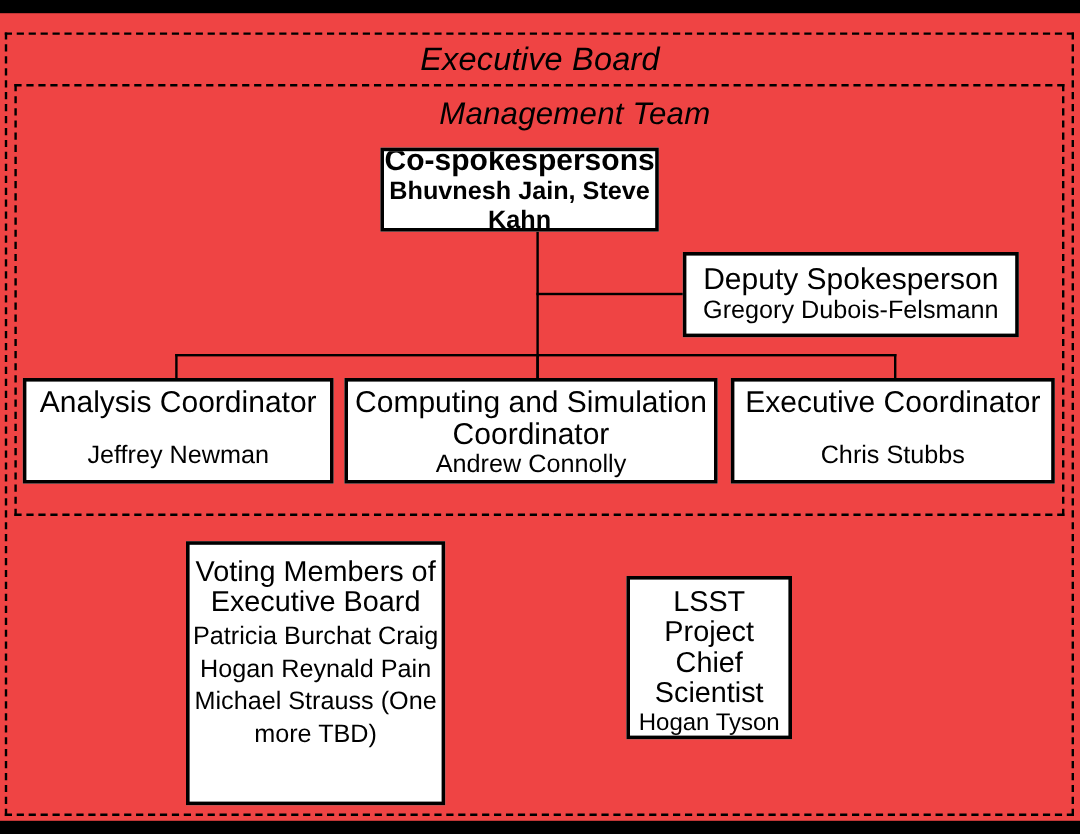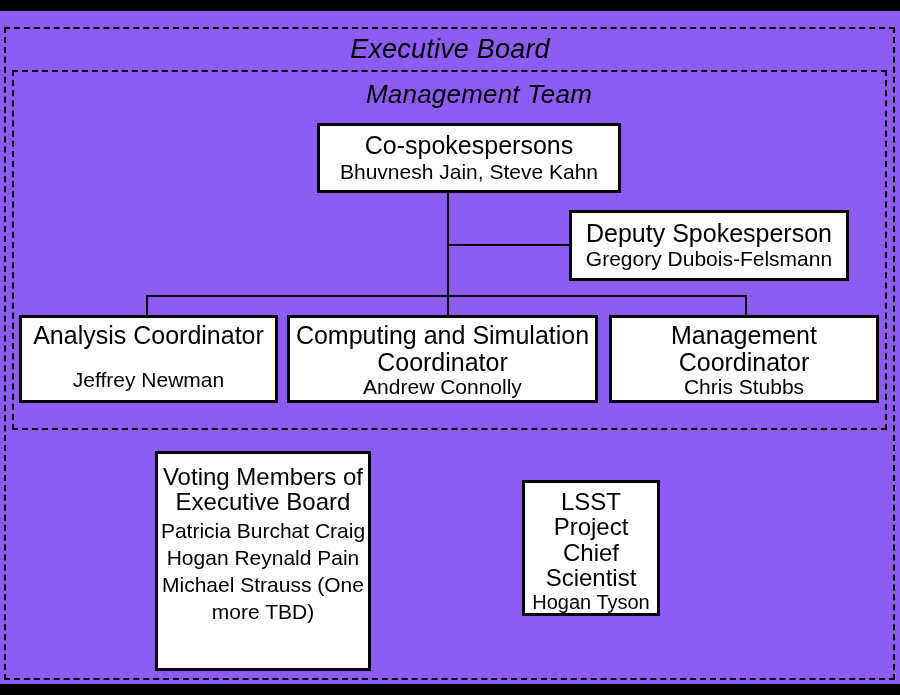--- a/index.html
+++ b/index.html
@@ -8,21 +8,21 @@
     background: #ffffff;
   }
   body {
     font-family: "Liberation Sans", sans-serif;
     -webkit-font-smoothing: antialiased;
   }
   #canvas {
     position: relative;
     width: 900px;
     height: 695px;
-    background: #8b5cf6;
+    background: #ef4444;
     overflow: hidden;
   }
 
   
   .bar {
     position: absolute;
     left: 0;
     width: 900px;
     background: #000000;
   }
@@ -84,22 +84,23 @@
     white-space: pre-line;
   }
   .box .name {
     text-align: center;
     line-height: 1.12;
     white-space: pre-line;
   }
 
   
   .box-cospoke {
-    left: 317px; top: 123px; width: 304px; height: 70px;
+    left: 317px; top: 123px; width: 232px; height: 70px;
     justify-content: center;
+    font-weight: bold;
   }
   .box-cospoke .title { font-size: 25px; margin-bottom: 1px; }
   .box-cospoke .name  { font-size: 21px; }
 
   
   .box-deputy {
     left: 569px; top: 210px; width: 280px; height: 71px;
     justify-content: center;
   }
   .box-deputy .title { font-size: 25px; margin-bottom: 1px; }
@@ -173,21 +174,21 @@
     <div class="title">Analysis Coordinator</div>
     <div class="name">Jeffrey Newman</div>
   </div>
 
   <div class="box box-coord box-computing">
     <div class="title">Computing and Simulation Coordinator</div>
     <div class="name">Andrew Connolly</div>
   </div>
 
   <div class="box box-coord box-technical">
-    <div class="title">Management Coordinator</div>
+    <div class="title">Executive Coordinator</div>
     <div class="name">Chris Stubbs</div>
   </div>
 
   <div class="box box-voting">
     <div class="title">Voting Members of Executive Board</div>
     <div class="members">Patricia Burchat
 Craig Hogan
 Reynald Pain
 Michael Strauss
 (One more TBD)</div>

